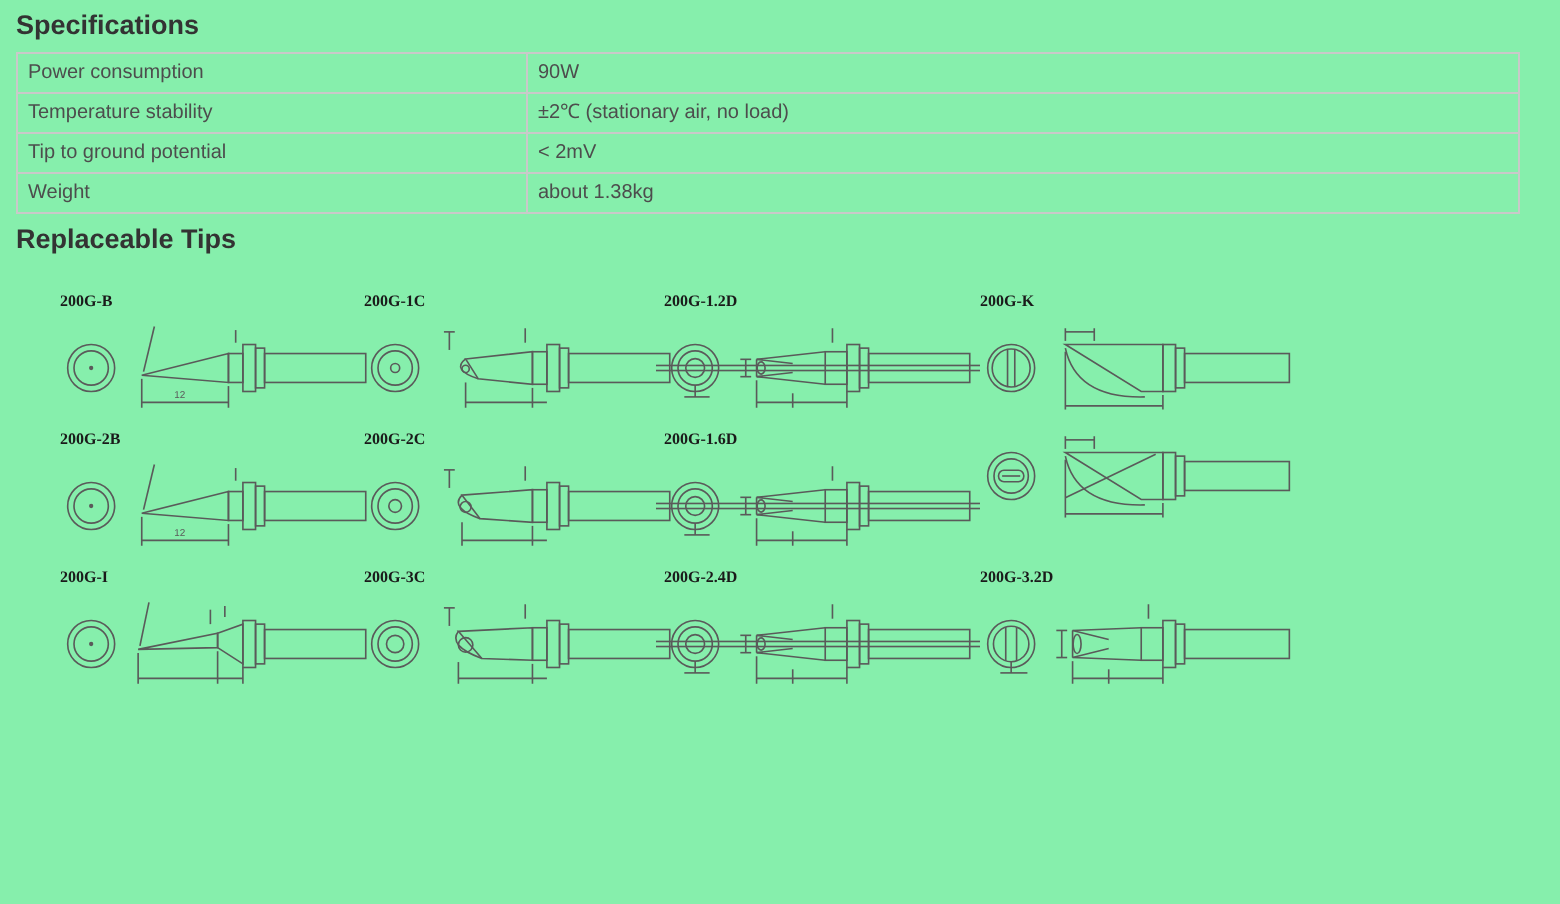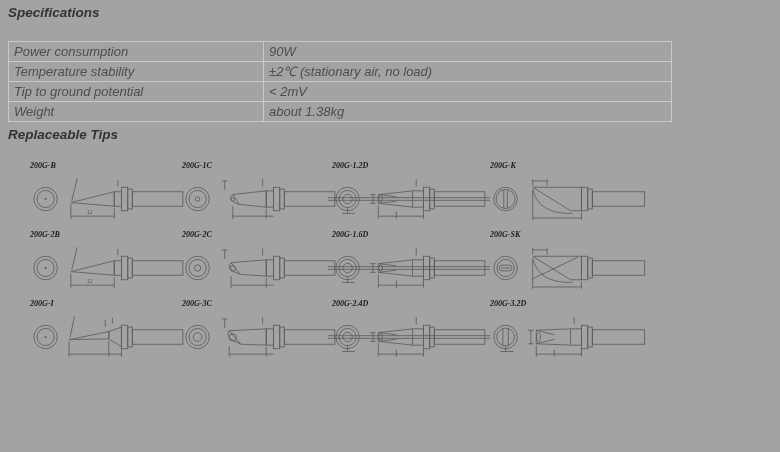--- a/index.html
+++ b/index.html
@@ -1,27 +1,27 @@
 <!DOCTYPE html>
 <html><head>
 <meta charset="utf-8">
 <style>
   html,body{margin:0;padding:0;background:#ffffff;}
   .page{
-    position:relative;width:780px;height:452px;background:#a3a3a3;overflow:hidden;
-    font-family:"Liberation Sans", sans-serif;color:#4d4d4d;font-style:italic;
+    position:relative;width:780px;height:452px;background:#86efac;overflow:hidden;
+    font-family:"Liberation Sans", sans-serif;color:#4d4d4d;
   }
   .section-heading{
     font-size:13.5px;font-weight:bold;color:#333333;
     margin:0;padding:5px 0 0 8px;letter-spacing:0;
   }
   .spec-table{
     border-collapse:collapse;table-layout:fixed;
-    width:664px;margin:21px 0 0 8px;
-    font-size:13px;color:#4d4d4d;
+    width:752px;margin:6px 0 0 8px;
+    font-size:10px;color:#4d4d4d;
   }
   .spec-table td{
     border:1px solid #c9c9c9;height:19px;padding:0 0 0 5px;
     white-space:nowrap;overflow:hidden;line-height:19px;
   }
   .spec-table td.spec-label{width:249px;}
   .tips-heading{}
   .tips-grid{
     display:grid;grid-template-columns:152px 150px 158px 230px;
     grid-auto-rows:69px;margin:13px 0 0 26px;
@@ -229,21 +229,20 @@
             <line x1="43" y1="35.8" x2="49" y2="35.8"></line>
             <line x1="94" y1="9" x2="94" y2="17"></line>
             <line x1="52" y1="37.8" x2="52" y2="53"></line>
             <line x1="72" y1="45" x2="72" y2="53"></line>
             <line x1="102" y1="44" x2="102" y2="53"></line>
             <line x1="52" y1="50" x2="102" y2="50"></line>
           </g>
         </svg>
       </div>
       <div class="tip-cell">
-        <span class="tip-label">200G-SK</span>
         <svg viewBox="0 0 172 62" class="tip-svg">
           <g fill="none" stroke="#5a5a5a" stroke-width="0.9">
             <circle cx="18" cy="31" r="13"></circle>
             <circle cx="18" cy="31" r="9.5"></circle>
             <rect x="11" y="27.8" width="14" height="6.4" rx="3"></rect>
             <line x1="13" y1="31" x2="23" y2="31"></line>
             <rect x="102" y="18" width="7" height="26"></rect>
             <rect x="109" y="20" width="5" height="22"></rect>
             <rect x="114" y="23" width="58" height="16"></rect>
             <path d="M48,18 L102,18 L102,44 L90,44 Z"></path>

